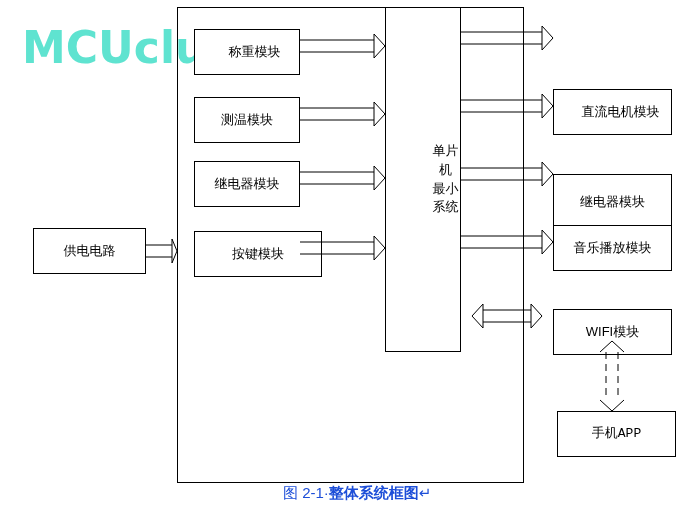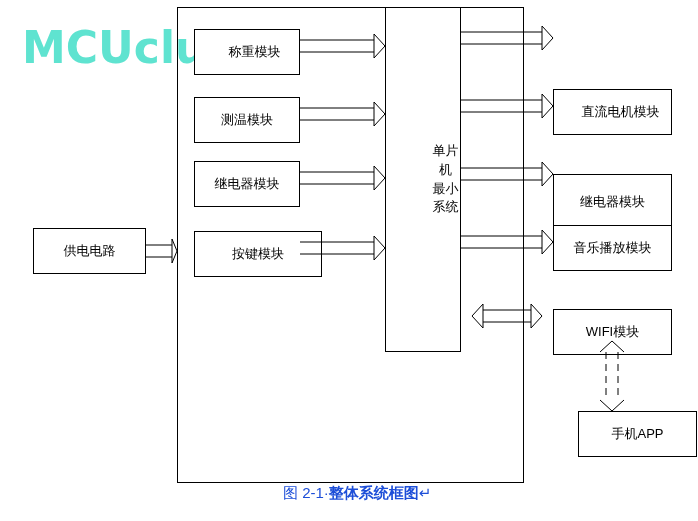--- a/index.html
+++ b/index.html
@@ -87,21 +87,21 @@
 
   <div class="box" style="left:194px; top:29px; width:106px; height:46px;padding-left:15px;">称重模块</div>
   <div class="box" style="left:194px; top:97px; width:106px; height:46px;">测温模块</div>
   <div class="box" style="left:194px; top:161px; width:106px; height:46px;">继电器模块</div>
   <div class="box" style="left:194px; top:231px; width:128px; height:46px;">按键模块</div>
 
   <div class="box" style="left:553px; top:89px; width:119px; height:46px;padding-left:16px;">直流电机模块</div>
   <div class="box" style="left:553px; top:166px; width:119px; height:56px;margin-top:8px;">继电器模块</div>
   <div class="box" style="left:553px; top:225px; width:119px; height:46px;">音乐播放模块</div>
   <div class="box" style="left:553px; top:293px; width:119px; height:46px;margin-top:16px;">WIFI模块</div>
-  <div class="box" style="left:578px; top:411px; width:119px; height:46px;">手机APP</div>
+  <div class="box" style="left:557px; top:411px; width:119px; height:46px;font-family:Liberation Mono, monospace;">手机APP</div>
 
   <svg class="arrows" xmlns="http://www.w3.org/2000/svg">
     <g stroke="#000000" stroke-width="1" fill="none">
 
       <g>
         <line x1="146" y1="245" x2="172" y2="245"></line>
         <line x1="146" y1="257" x2="172" y2="257"></line>
         <polygon points="172,239 177,251 172,263" fill="#ffffff" stroke="#000000"></polygon>
       </g>
 

